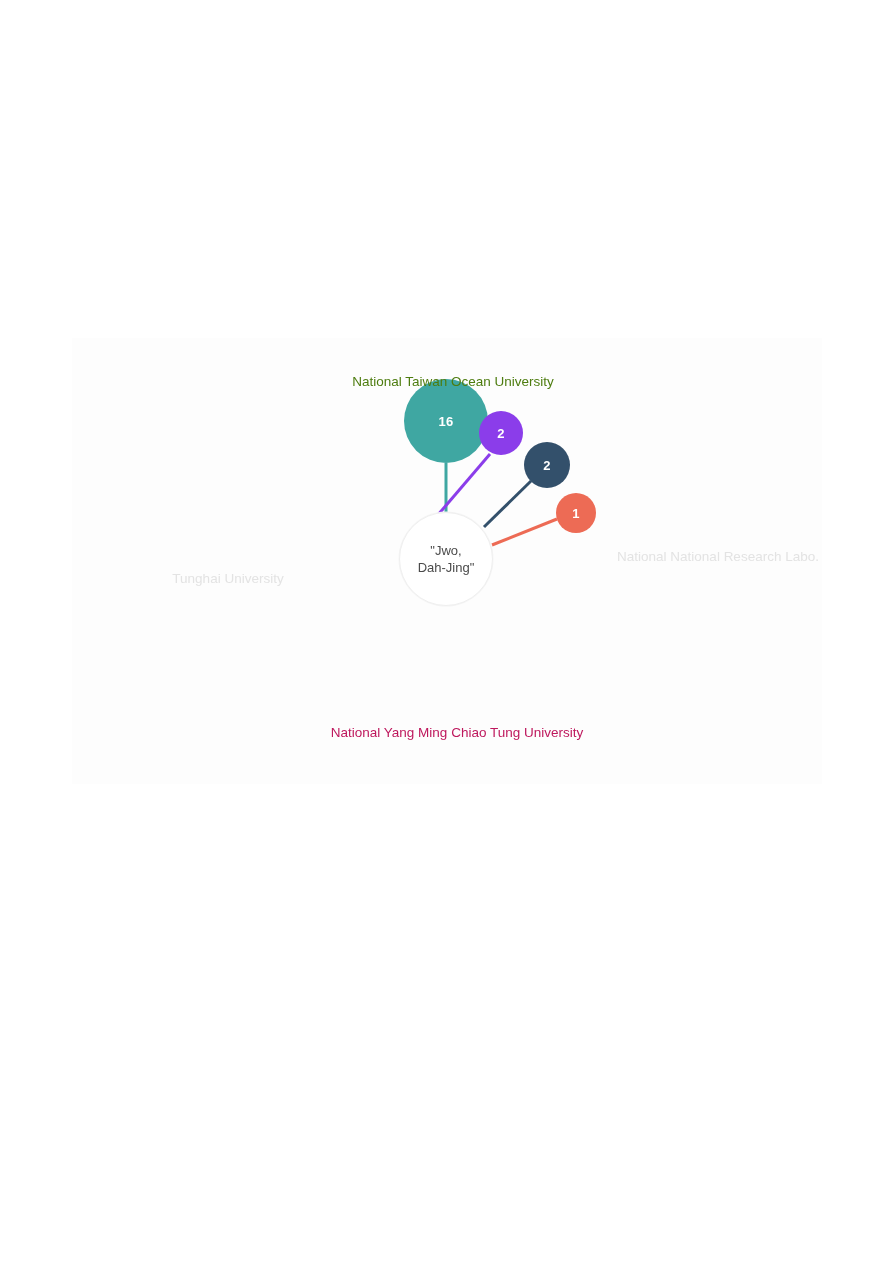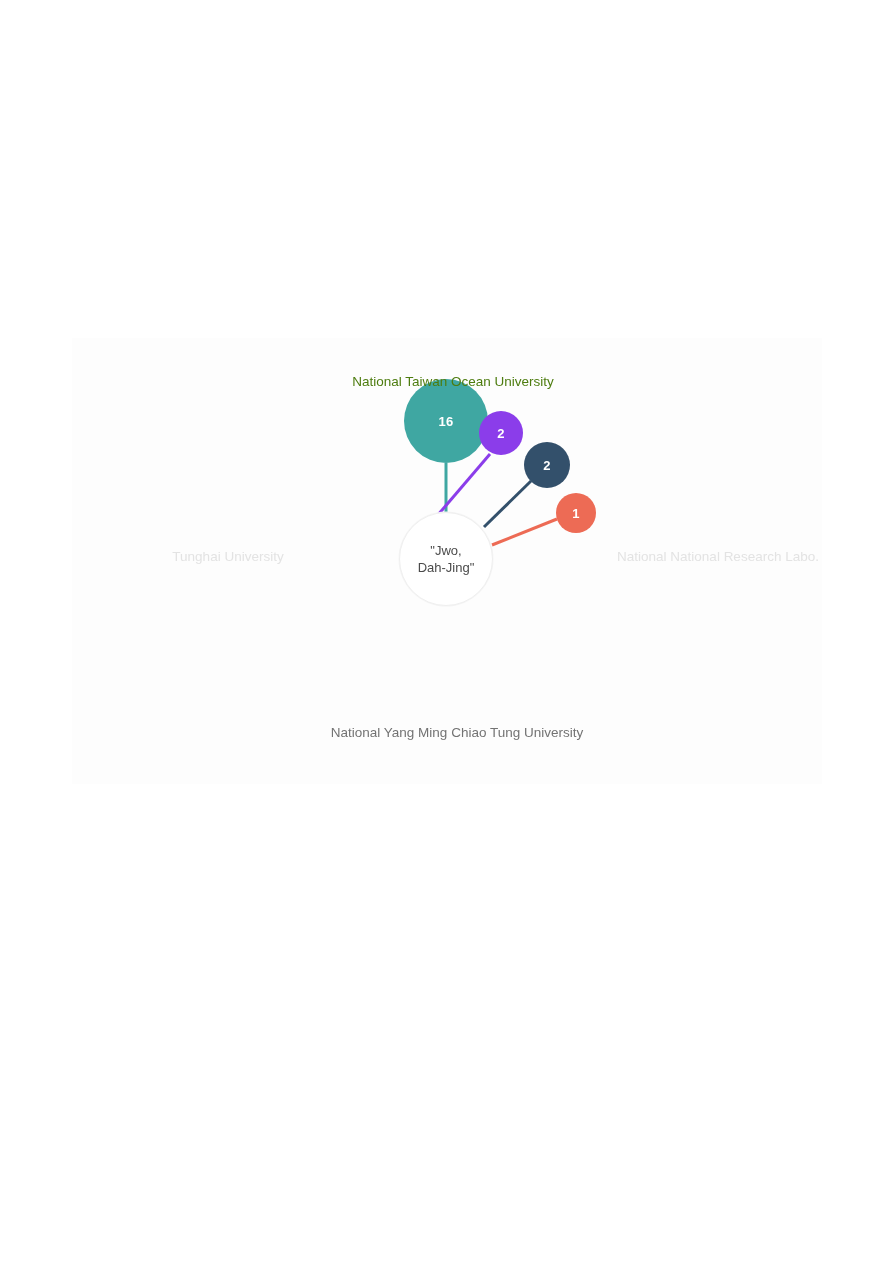--- a/index.html
+++ b/index.html
@@ -121,17 +121,17 @@
   <div class="node node-coral" style="left: 556px; top: 493px; width: 40px; height: 40px; background: rgb(237, 107, 85);">
     <span class="node-count">1</span>
   </div>
 
   <div class="node" id="node-center" style="left: 399px; top: 512px; width: 94px; height: 94px; background: rgb(255, 255, 255); border-color: rgb(239, 239, 239);">
     <span class="center-label">"Jwo,
 Dah-Jing"</span>
   </div>
 
   <div class="cluster-label align-center" style="left: 453px; top: 354px; color: #4d7c0f; margin-top: 20px;">National Taiwan Ocean University</div>
-  <div class="cluster-label align-center" style="left: 228px; top: 549px; color: rgb(227, 227, 227);">Tunghai University</div>
+  <div class="cluster-label align-center" style="left: 228px; top: 571px; color: rgb(227, 227, 227);">Tunghai University</div>
   <div class="cluster-label align-center" style="left: 718px; top: 549px; color: rgb(227, 227, 227);">National National Research Labo.</div>
-  <div class="cluster-label align-center" style="left: 457px; top: 725px; color: #737373;">National Yang Ming Chiao Tung University</div>
+  <div class="cluster-label align-center" style="left: 457px; top: 725px; color: #be185d;">National Yang Ming Chiao Tung University</div>
 
 </div>
 
 </body></html>

